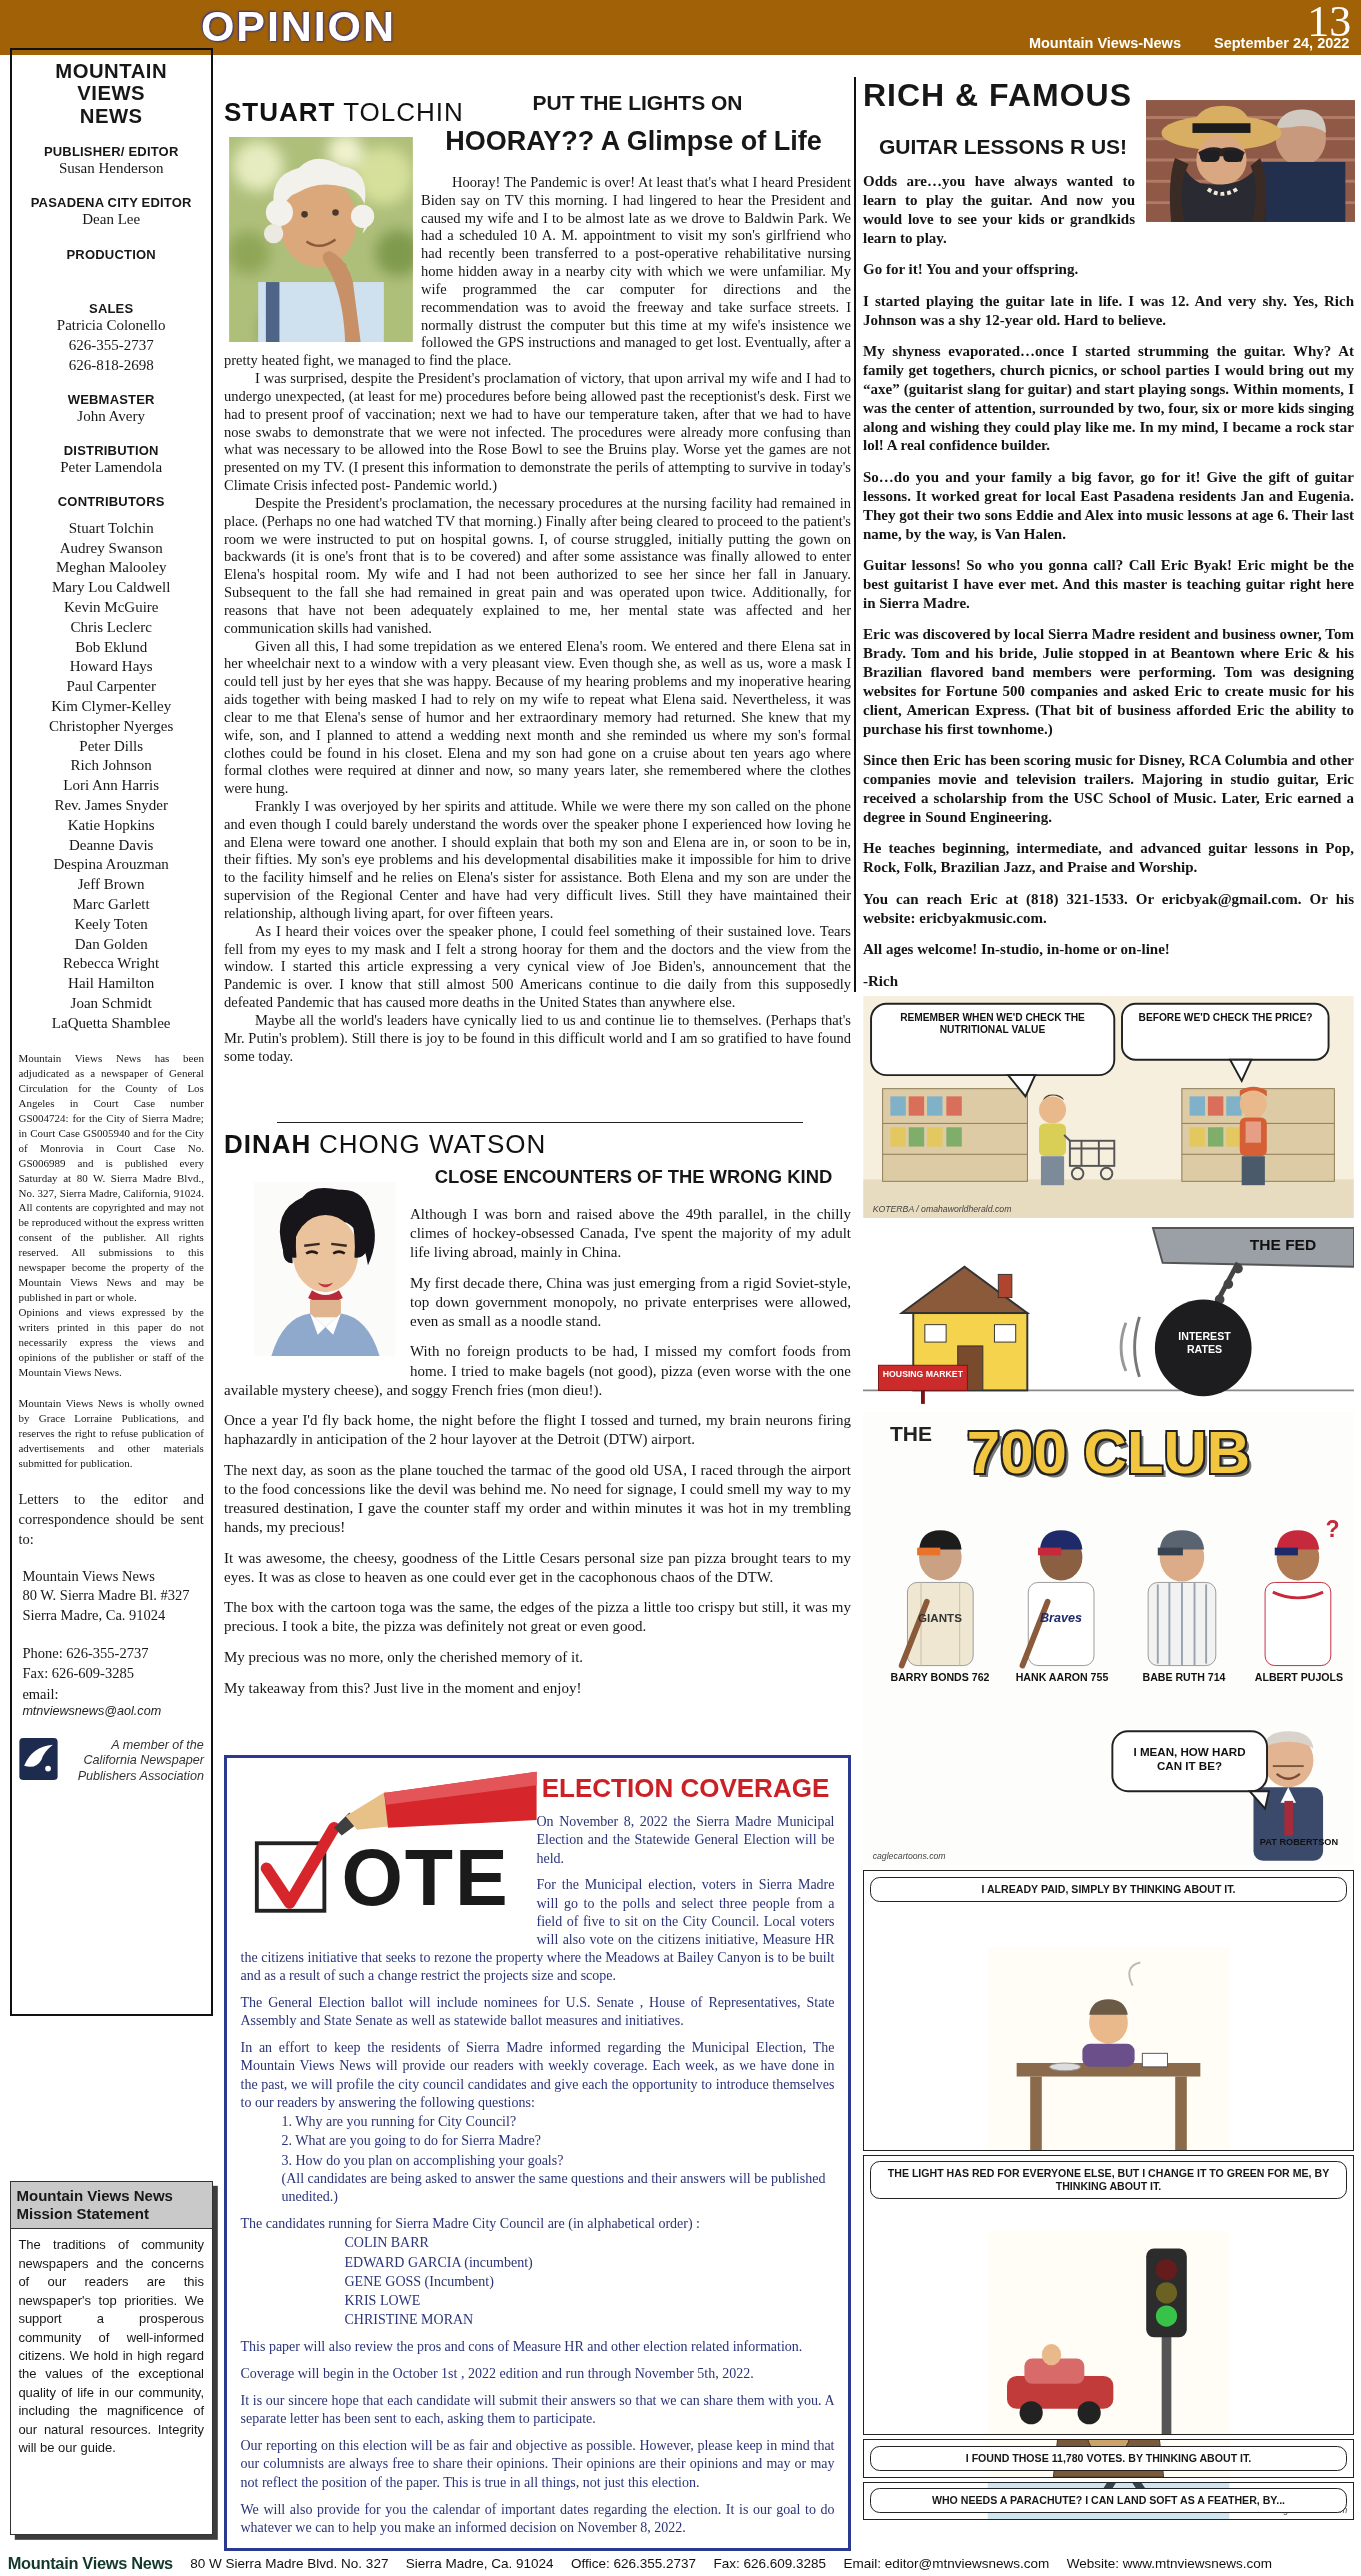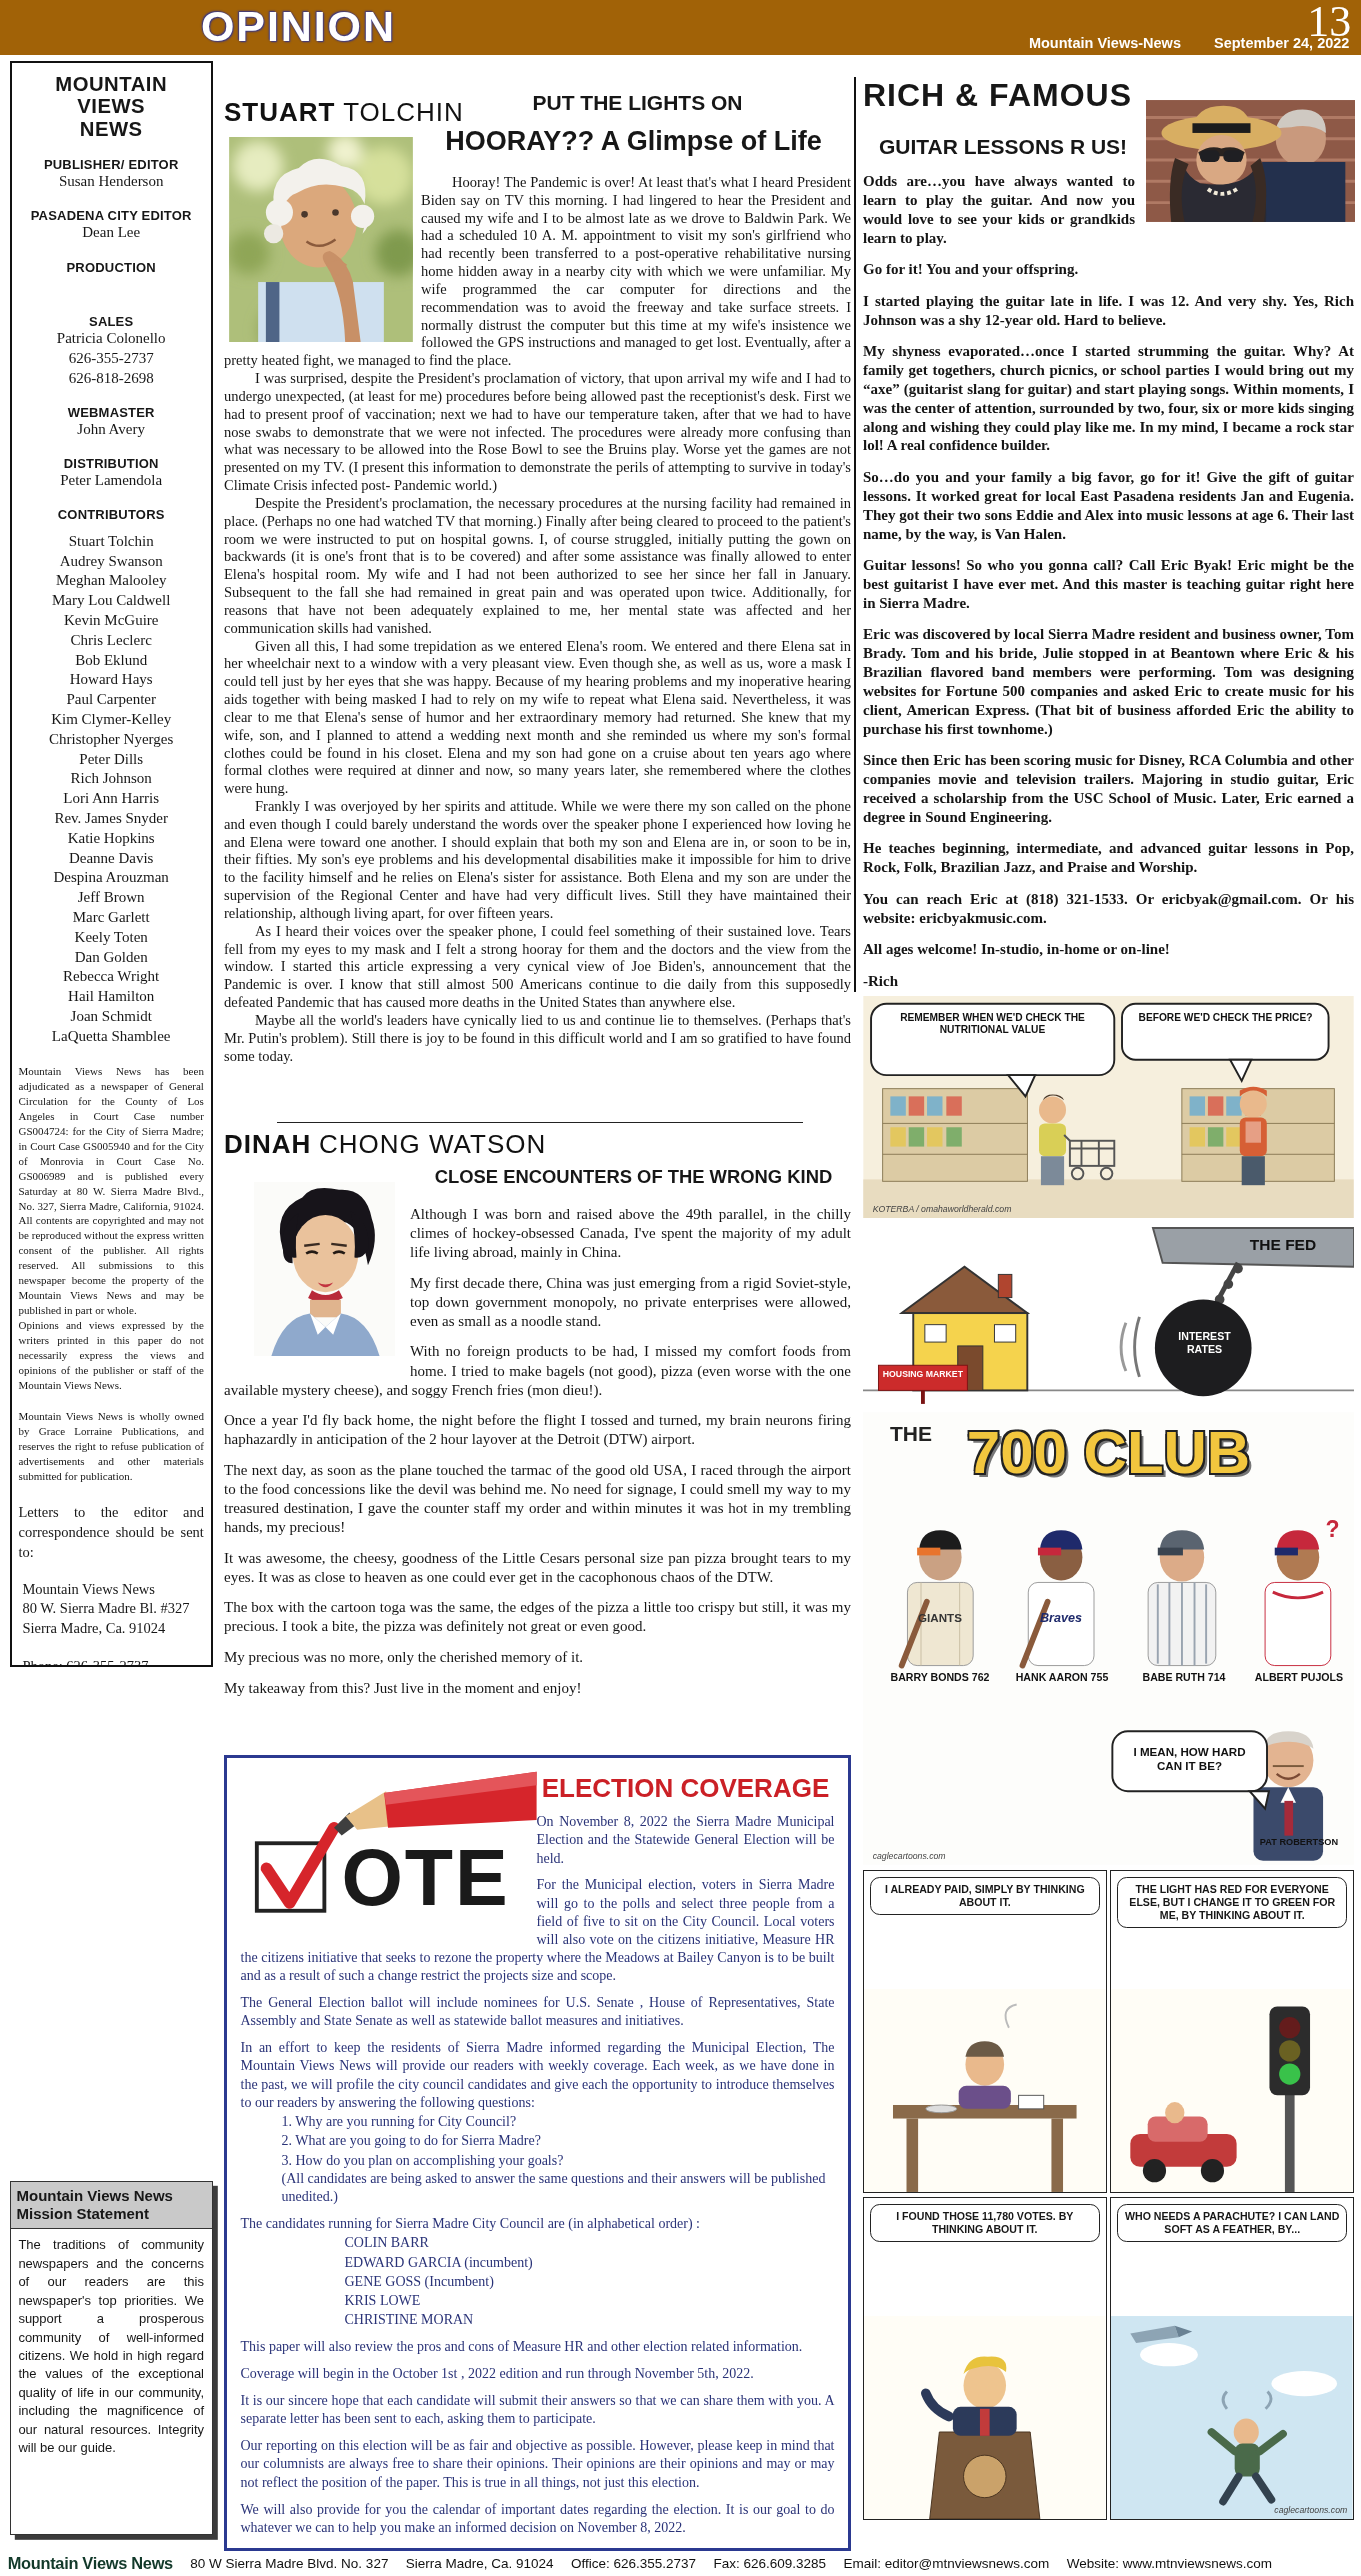--- a/index.html
+++ b/index.html
@@ -6,21 +6,21 @@
   #page{position:relative;width:1361px;height:2576px;background:#fff;overflow:hidden;
         font-family:"Liberation Serif",serif;color:#171717;}
   
   .header-bar{position:absolute;left:0;top:0;width:1361px;height:55px;background:#a16207;}
   .opinion{position:absolute;left:201px;top:1.9px;font:bold 43px "Liberation Sans",sans-serif;
            color:#fff;letter-spacing:1.9px;text-shadow:1px 1px 1.9px #2e3192,-1px -1px 1.9px #2e3192;}
   .page-num{position:absolute;right:9.7px;top:-3.9px;font:400 44px "Liberation Serif",serif;color:#fff;}
   .issue-line{position:absolute;right:11.6px;bottom:3.9px;font:bold 14.5px "Liberation Sans",sans-serif;color:#fff;}
   .issue-line span{margin-left:29px;}
   
-  .sidebar{position:absolute;left:9.7px;top:61px;width:203px;height:1606px;border:2.9px solid #111;
+  .sidebar{position:absolute;left:9.7px;top:48px;width:203px;height:1968px;border:2.9px solid #111;
            box-sizing:border-box;padding:9.7px 6.8px;text-align:center;overflow:hidden;hyphens:auto;}
   .sb-title div{font:bold 20.3px/1.12 "Liberation Sans",sans-serif;letter-spacing:0.5px;}
   .sb-section{margin-top:16.4px;}
   .sb-role{font:bold 13px "Liberation Sans",sans-serif;letter-spacing:0.2px;}
   .sb-name{font:15px/1.32 "Liberation Serif",serif;}
   .sb-legal{margin-top:17.4px;text-align:justify;font-size:11px;line-height:1.36;}
   .sb-legal p{margin:0;}
   .sb-legal p:last-child{margin-top:16.4px;}
   .sb-letters{margin-top:19px;text-align:justify;font-size:14.5px;line-height:1.36;}
   .sb-address{margin-top:17.4px;text-align:left;font-size:14.5px;line-height:1.36;padding-left:3.9px;}
@@ -75,21 +75,21 @@
   
   .cartoon{position:absolute;background:#fff;}
   .bubble-text{position:absolute;font:bold 10.2px/1.25 "Liberation Sans",sans-serif;text-align:center;color:#111;}
   .label-text{position:absolute;font:bold 10.6px/1.2 "Liberation Sans",sans-serif;color:#111;text-align:center;}
   .credit{position:absolute;font:italic 8.7px "Liberation Sans",sans-serif;color:#444;}
   .club-title{position:absolute;top:5.8px;left:0;width:100%;text-align:center;
       font:bold 60px "Liberation Sans",sans-serif;color:#f2c63e;
       text-shadow:-1.9px -1.9px 0 #222,1.9px -1.9px 0 #222,-1.9px 1.9px 0 #222,1.9px 1.9px 0 #222,3.9px 3.9px 0 #777;}
   .club-the{position:absolute;top:9.7px;left:27px;font:bold 21px "Liberation Sans",sans-serif;color:#222;}
   .panels{position:absolute;left:863px;top:1870px;width:491px;height:650px;
-          display:grid;grid-template-columns:1fr 1fr;grid-template-rows:1fr 1fr;gap:3.9px;}
+          display:grid;grid-template-columns:1fr;grid-template-rows:1fr 1fr;gap:3.9px;}
   .panel{border:1.9px solid #222;position:relative;background:#fff;overflow:hidden;}
   .panel-caption{margin:5.8px;border:1.5px solid #222;border-radius:9.7px;padding:4.8px 5.8px;
           font:bold 10.6px/1.25 "Liberation Sans",sans-serif;text-align:center;background:#fff;position:relative;z-index:2;}
   .panel svg{position:absolute;left:0;bottom:0;width:100%;height:203px;}
   
   .footer{position:absolute;left:0;top:2551px;width:1361px;height:25px;display:flex;align-items:center;
           gap:17.4px;padding-left:7.7px;font:13.5px "Liberation Sans",sans-serif;color:#111;white-space:nowrap;}
   .footer .paper{font:bold 16.4px "Liberation Sans",sans-serif;color:#12392a;letter-spacing:-0.3px;}
 </style>
 </head>

